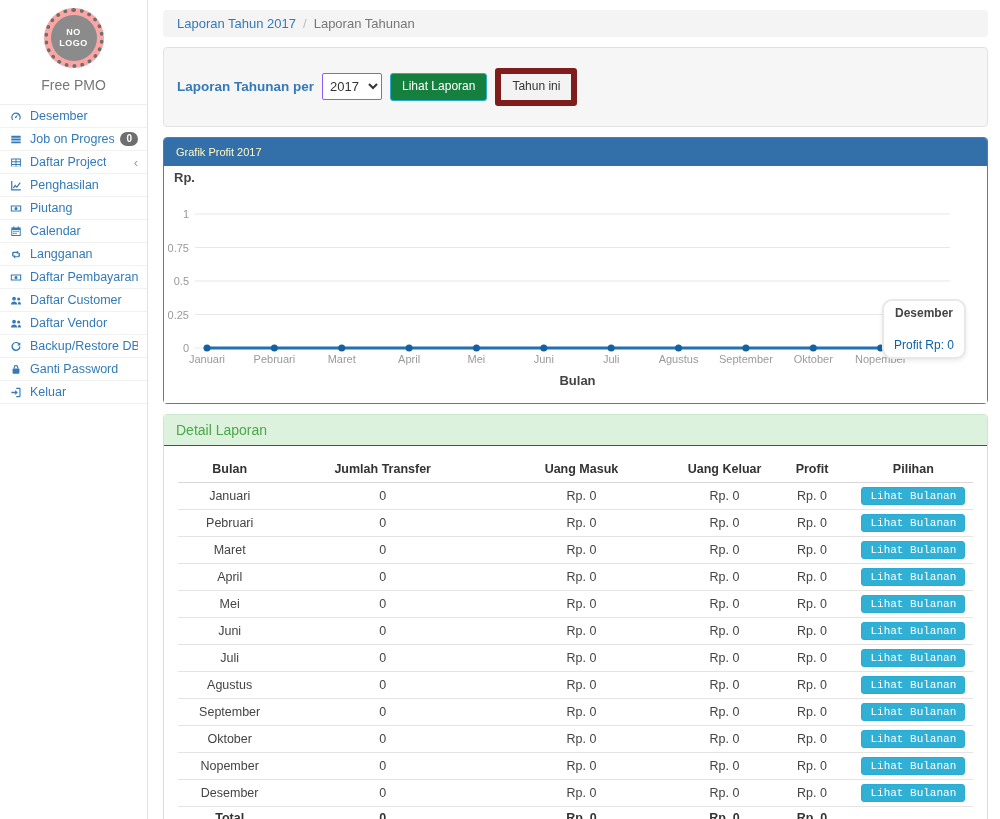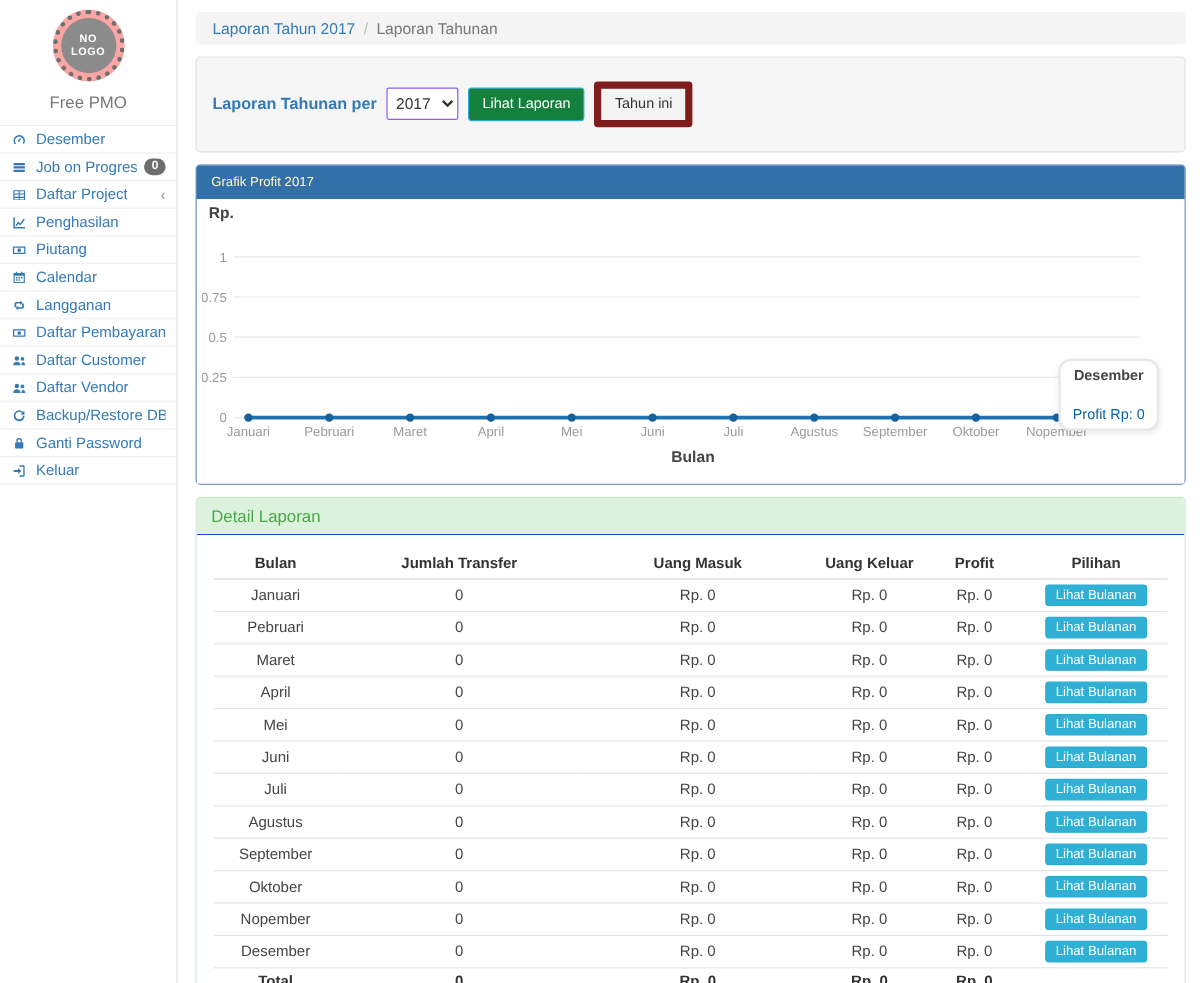--- a/index.html
+++ b/index.html
@@ -53,21 +53,21 @@
 
   .panel-success { border:1px solid #cde8cd; }
   .panel-success .panel-heading { background:#dcf2dc; color:#4aa74a; padding:7px 12px; font-size:14px;
                                   border-radius:3px 3px 0 0; border-bottom:1px solid #1d4ed8; }
   .table-body { background:#fff; padding:10px 14px 14px; }
   table { width:100%; border-collapse:collapse; font-size:12.5px; table-layout:fixed; }
   th { font-weight:bold; color:#333; padding:6px 4px; border-bottom:1px solid #d8d8d8; text-align:center; }
   td { padding:4px 4px; border-top:1px solid #e4e4e4; text-align:center; color:#444; }
   tbody tr:first-child td { border-top:none; }
   .btn-cell { background:#31b0d5; border:1px solid #2aabd2; color:#fff; font-size:11px;
-              padding:2px 8px; border-radius:3px; cursor:pointer; font-family:Liberation Sans, sans-serif; }
+              padding:2px 8px; border-radius:3px; cursor:pointer; font-family:Liberation Mono, monospace; }
   tr.total td { font-weight:bold; color:#333; }
 </style>
 </head>
 <body>
 
 <div class="page">
 
   <aside class="sidebar">
     <div class="logo-wrap">
       <div class="logo-ring">

